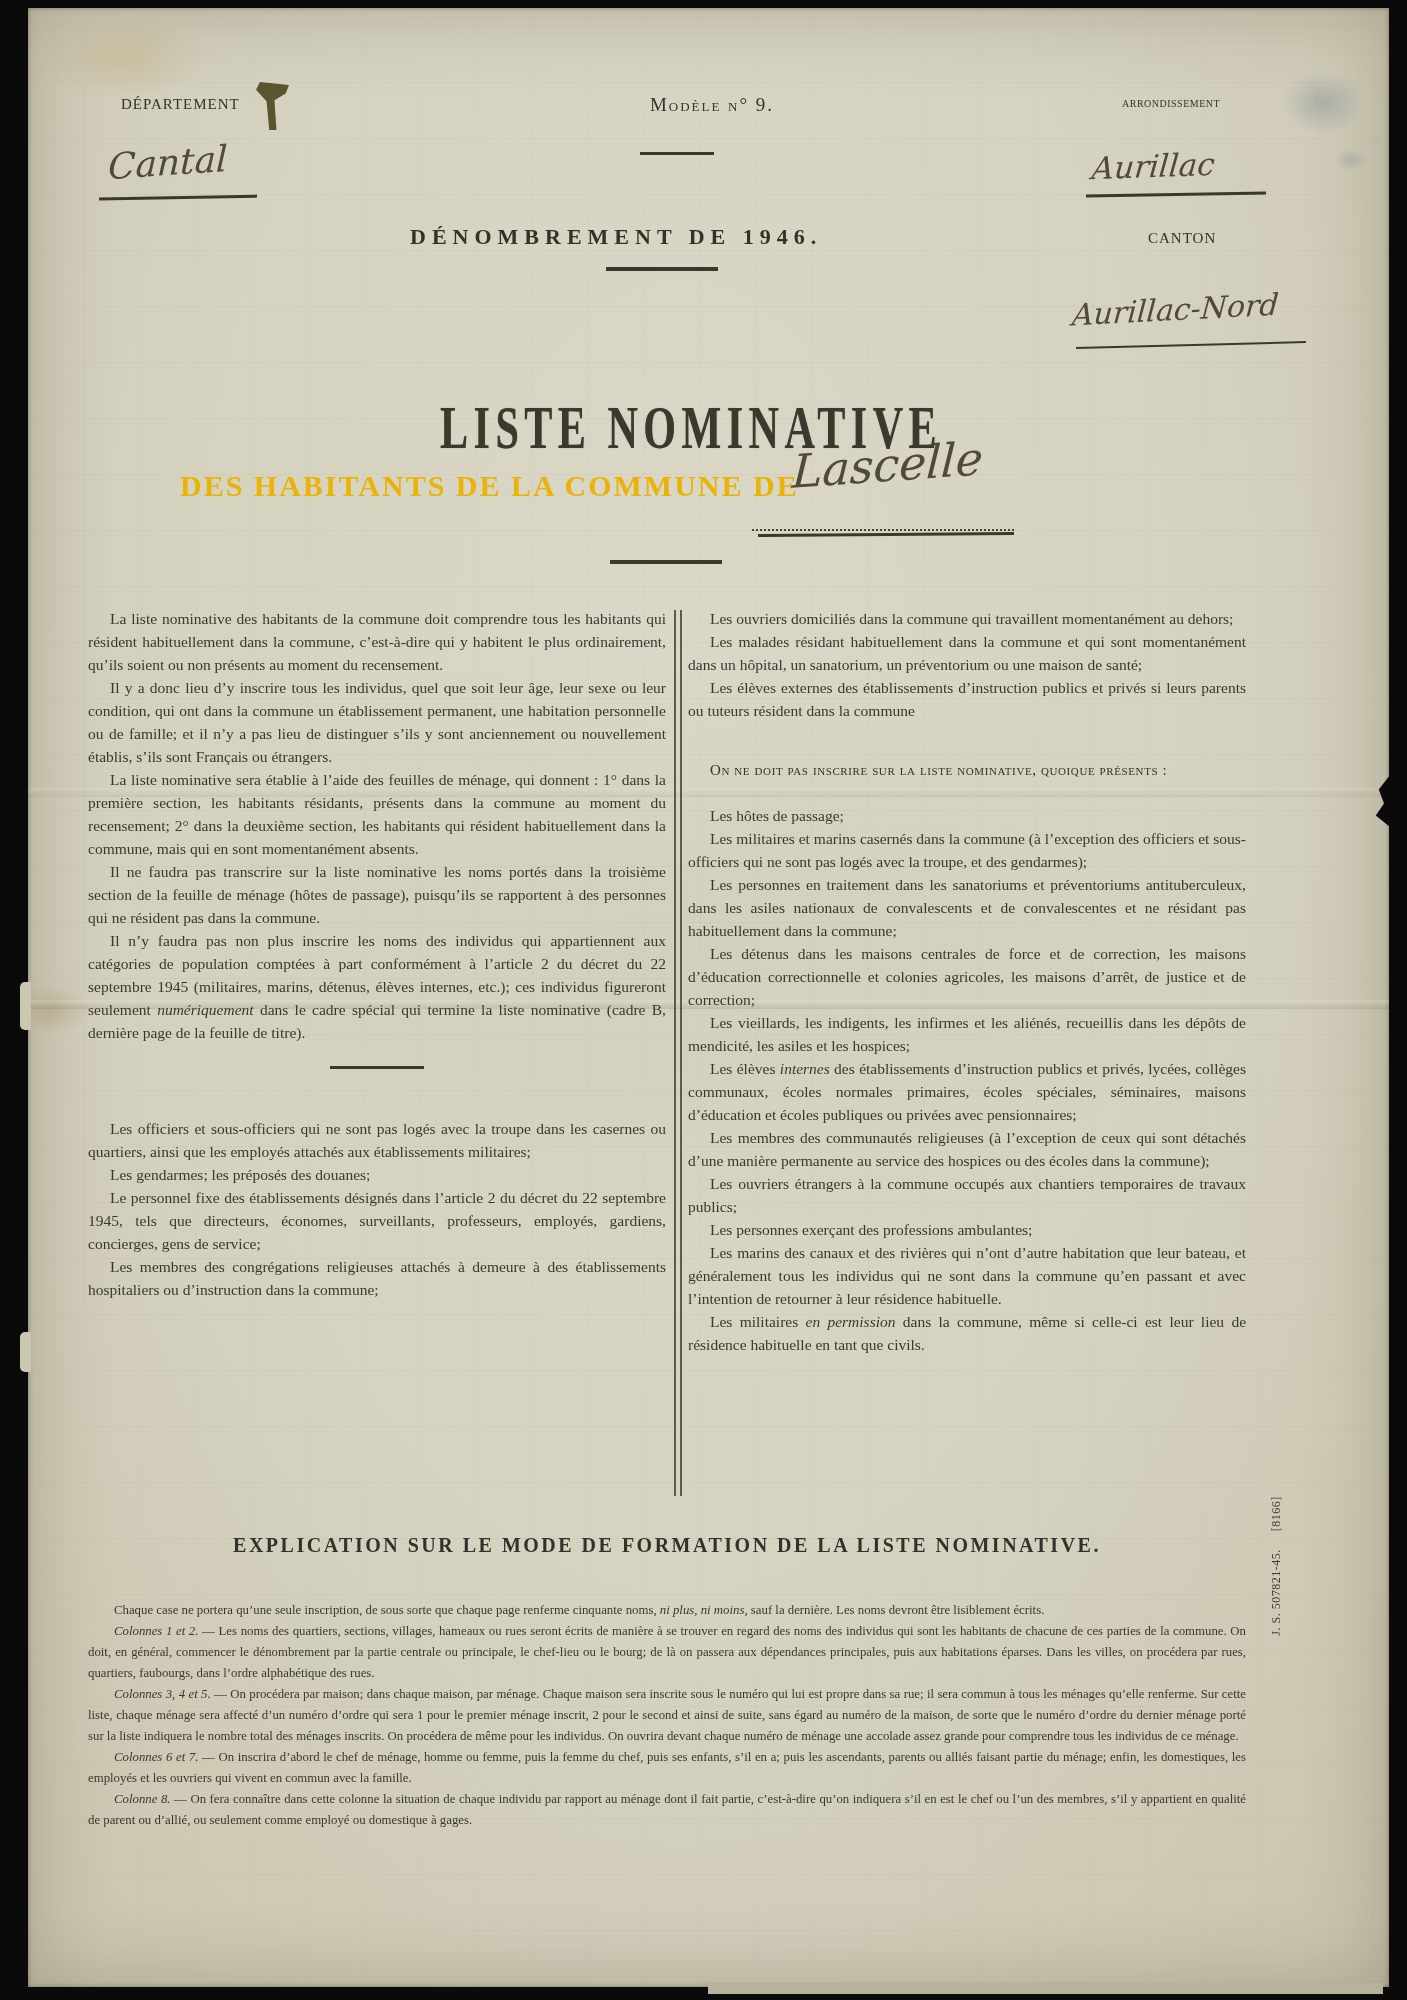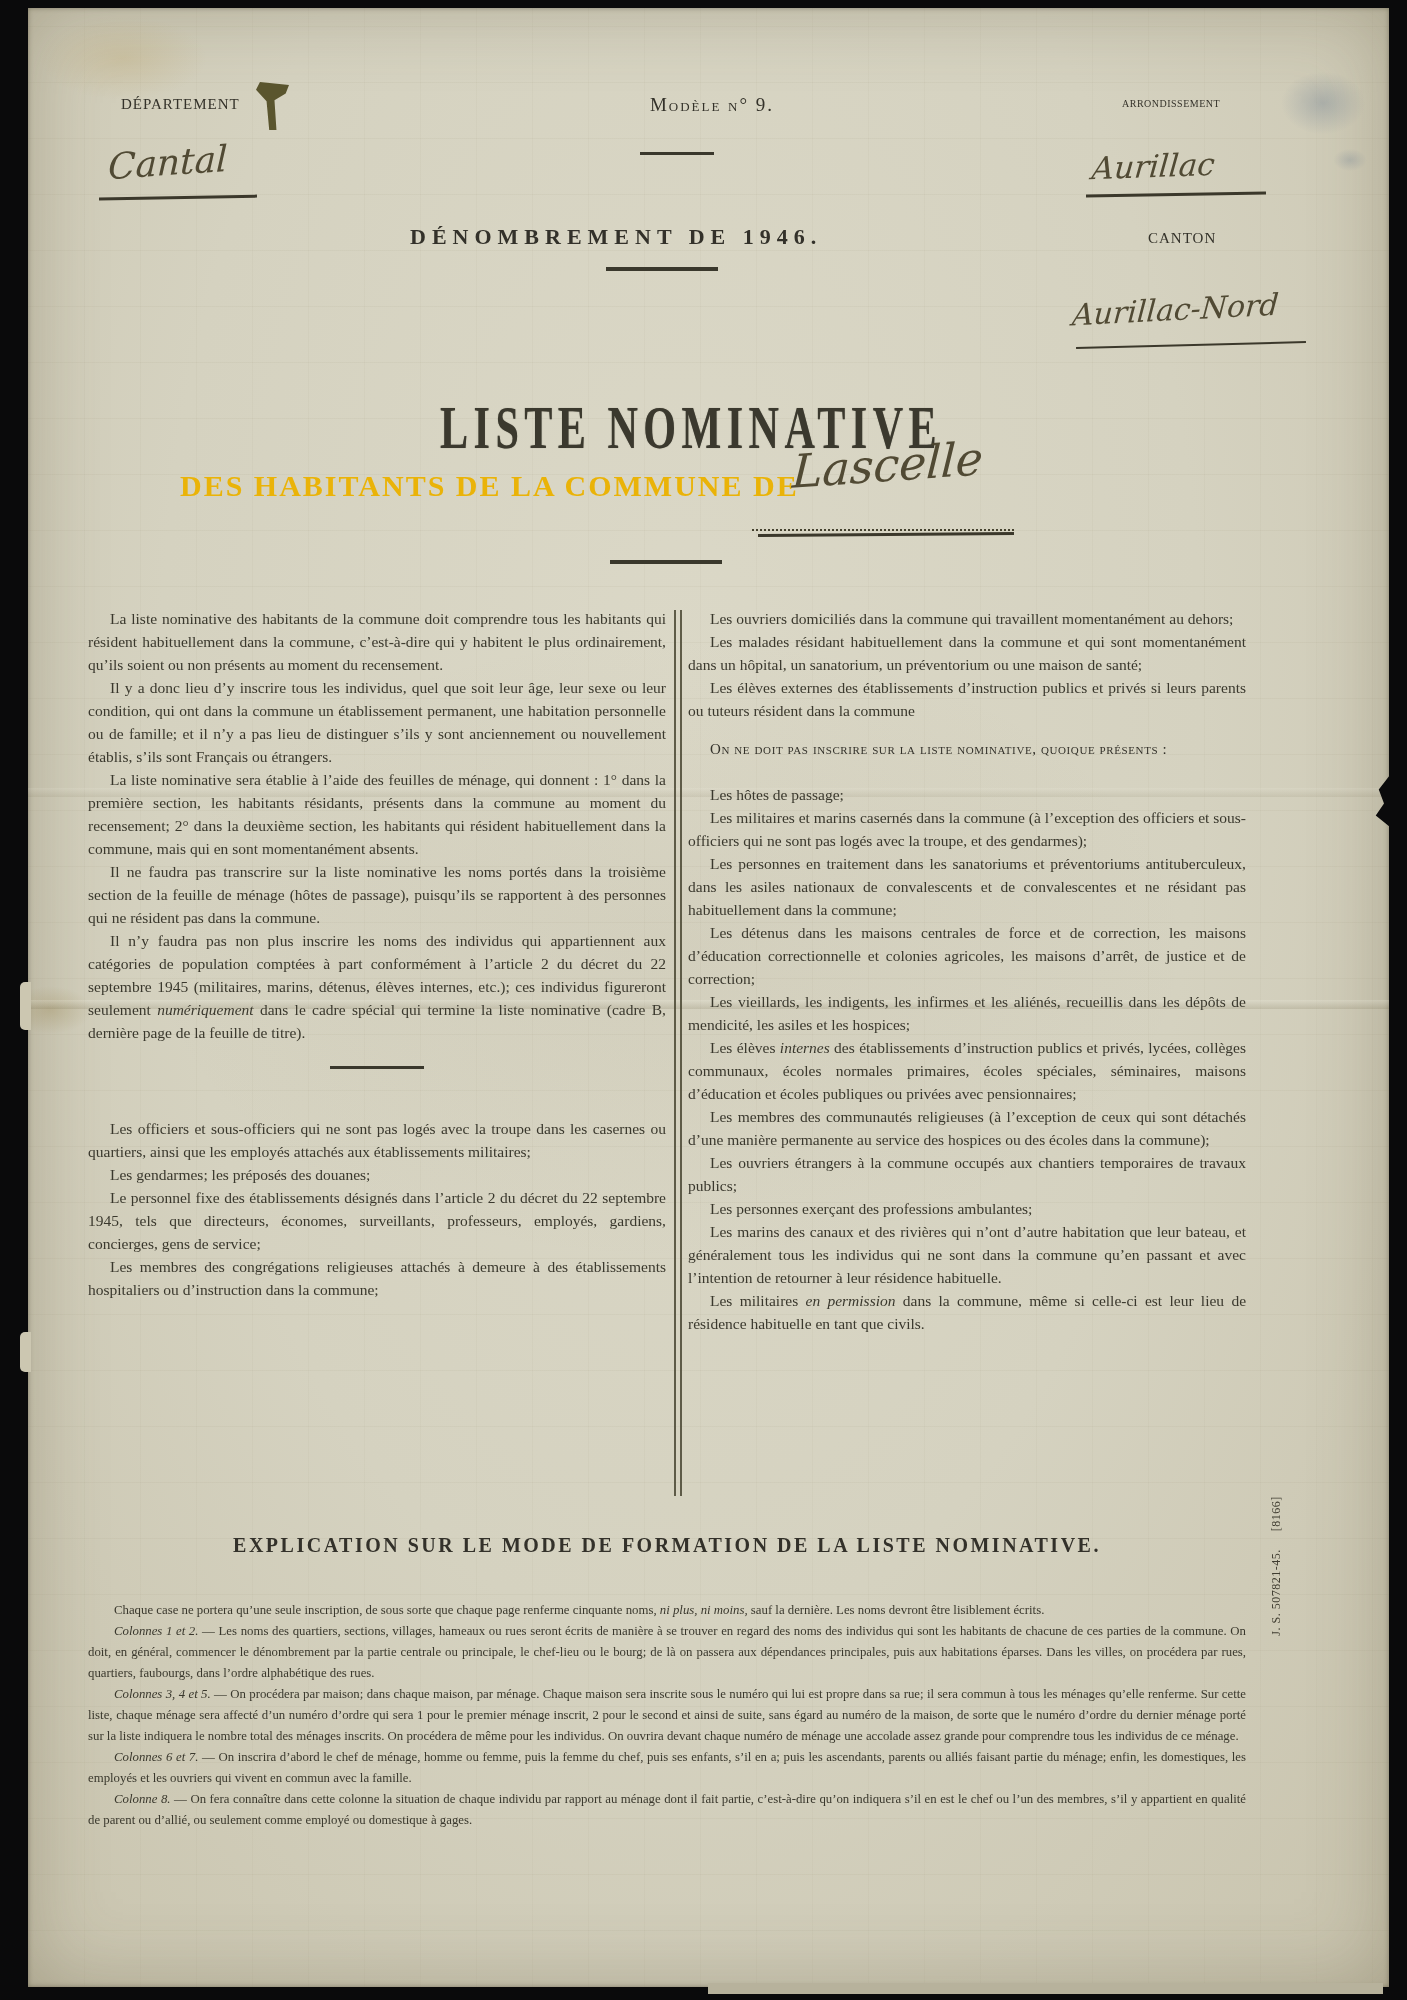--- a/index.html
+++ b/index.html
@@ -73,21 +73,21 @@
   
   .col{position:absolute;top:607px;font-size:15.5px;line-height:23px;text-align:justify;color:#3a382d;}
   .col p{margin:0;text-indent:22px;}
   .col-left{left:88px;width:578px;}
   .col-right{left:688px;width:558px;}
   .divider{position:absolute;left:674px;top:610px;height:886px;width:4px;
     border-left:2px solid #4a4733;border-right:2px solid #4a4733;opacity:.85;}
   .mid-rule{width:94px;height:3px;background:#3a382c;margin:22px auto 48px auto;}
   .col-heading{font-variant:small-caps;font-size:15px;letter-spacing:.6px;color:#33312a;}
   .col-left .col-heading{margin-bottom:20px;}
-  .col-right .col-heading{margin-top:16px;margin-bottom:22px;}
+  .col-right .col-heading{margin-top:37px;margin-bottom:22px;}
 
   
   .expl-heading{left:88px;top:1534px;width:1158px;text-align:center;font-weight:bold;
     font-size:20px;letter-spacing:2.5px;color:#33312a;white-space:nowrap;}
   .expl-body{position:absolute;left:88px;top:1600px;width:1158px;
     font-size:12.8px;line-height:21px;text-align:justify;color:#3a382d;}
   .expl-body p{margin:0;text-indent:26px;}
   .lead{font-style:italic;}
 
   

